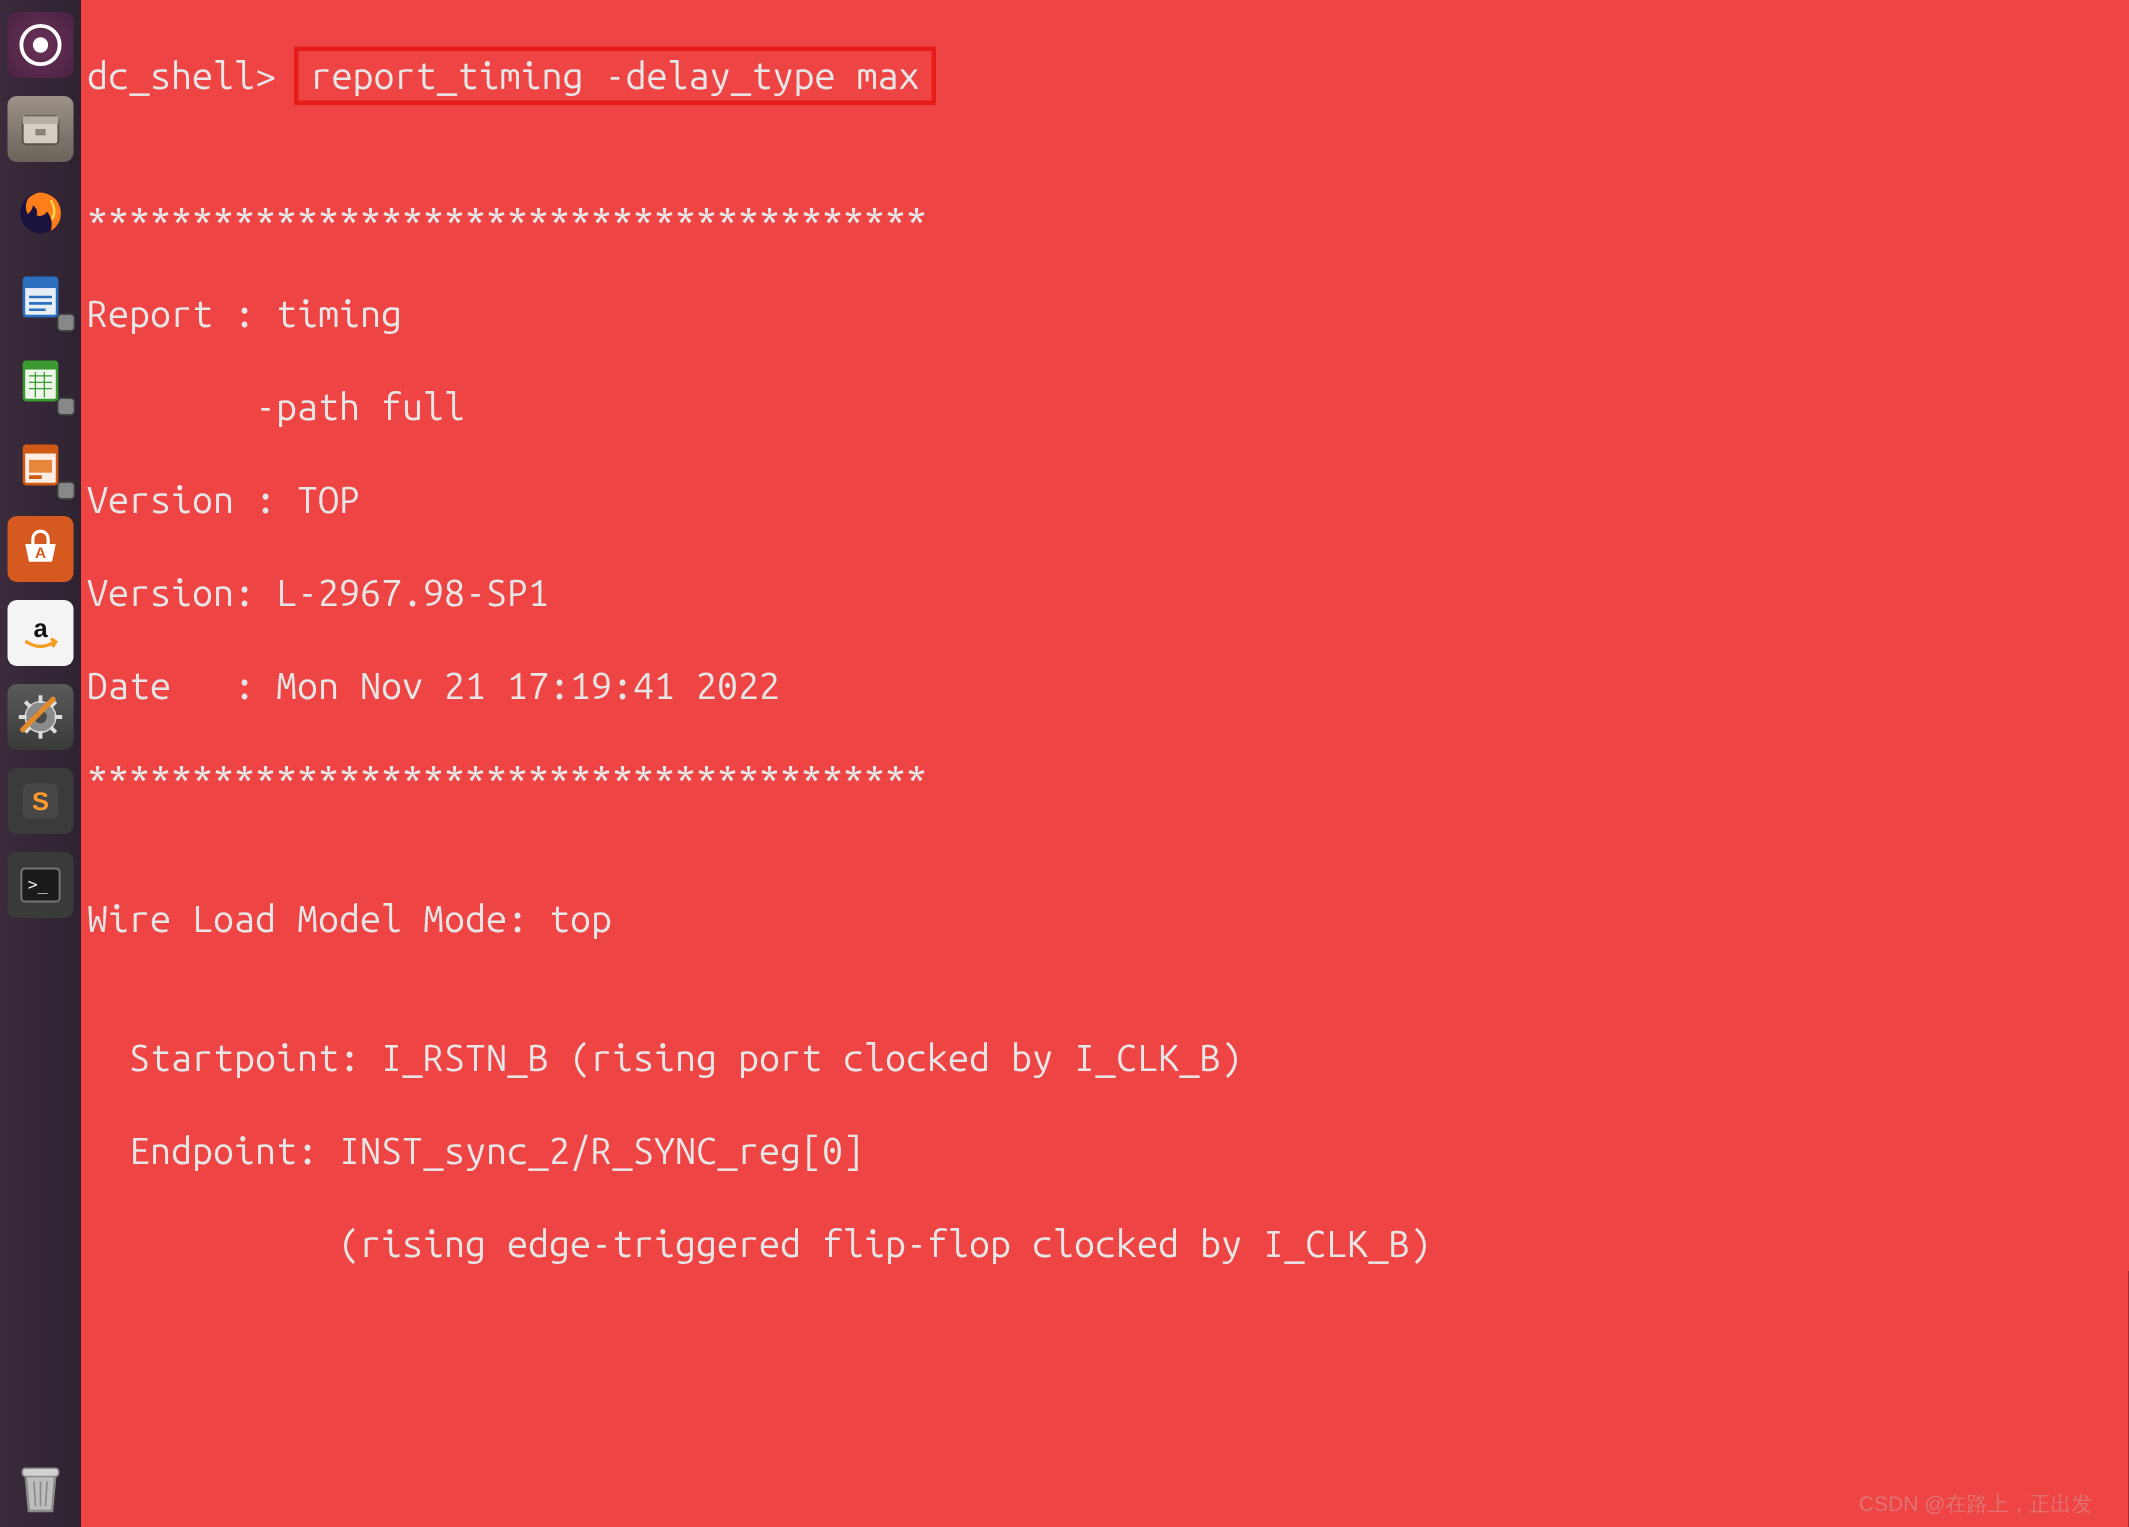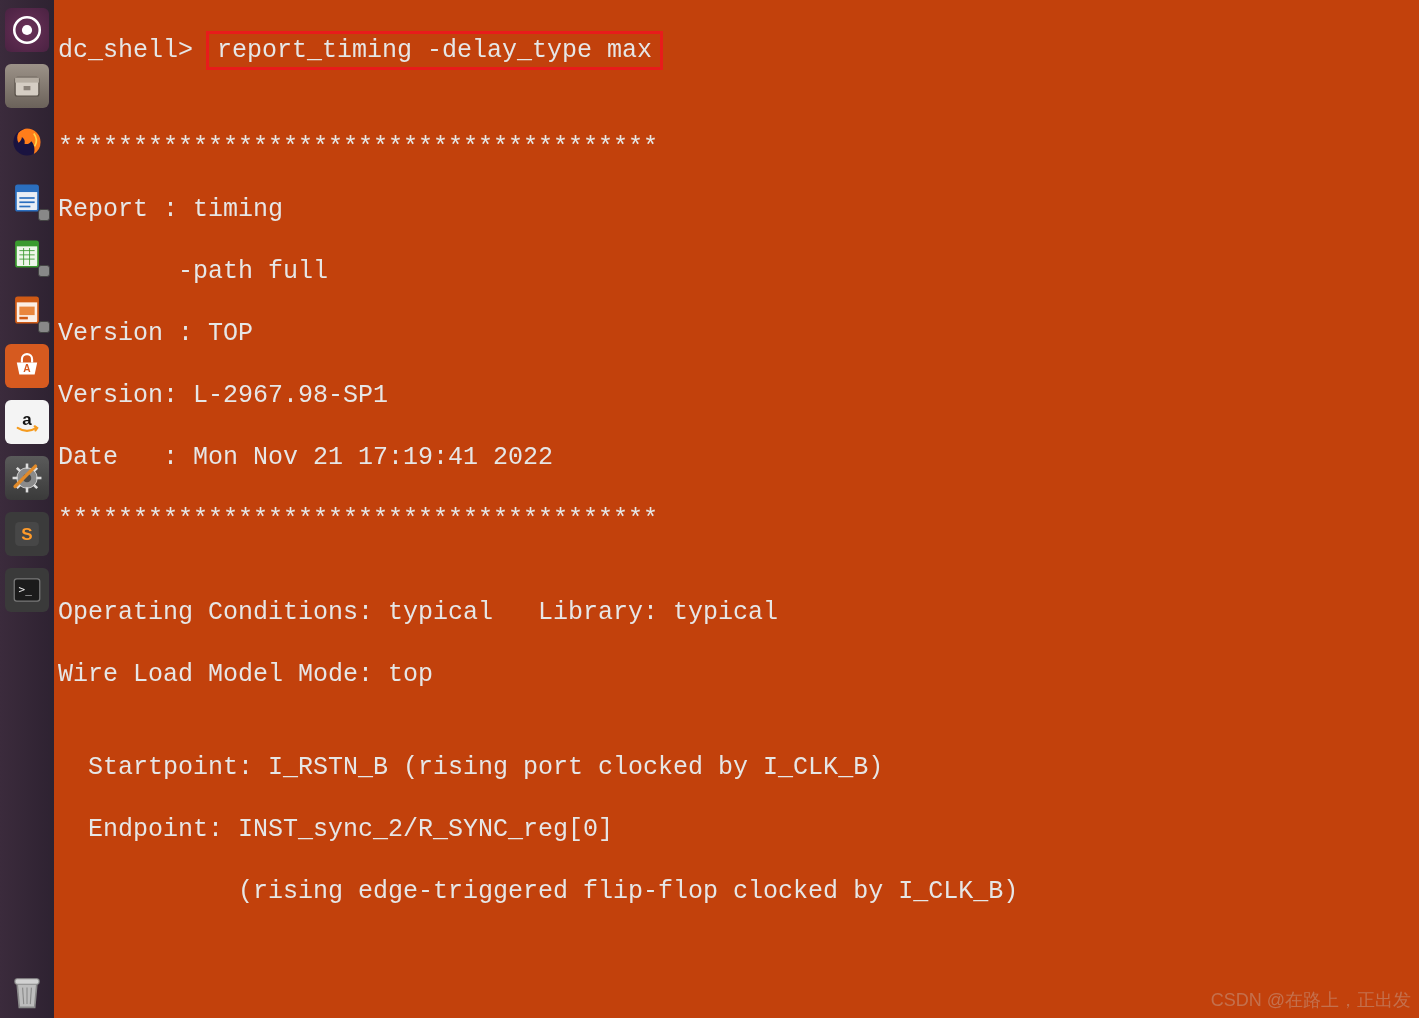--- a/index.html
+++ b/index.html
@@ -39,42 +39,41 @@
     position:absolute;
     bottom: 4px; left: 5px;
     width: 44px; height: 44px;
     display:flex; align-items:center; justify-content:center;
   }
 
   .terminal {
     position: absolute;
     left: 54px; top: 0;
     right: 0; bottom: 0;
-    background: #c2410c;
+    background: #ef4444;
     color: #e6e6e6;
     font-size: 25px;
     line-height: 31px;
     padding: 0 0 0 4px;
     white-space: pre;
     letter-spacing: 0px;
-    font-family: Liberation Mono, monospace;
   }
   .terminal .row { display:block; }
   .hl-box {
     display:inline-block;
     border: 3px solid #e81b1b;
     padding: 1px 8px 1px 8px;
     margin-left: -2px;
   }
 
   .watermark {
     position:absolute;
-    right: 8px; bottom: 6px;
+    right: 24px; bottom: 6px;
     font-family: sans-serif;
-    font-size: 18px;
+    font-size: 14px;
     color: rgba(200,200,200,0.35);
     z-index: 5;
     text-align: right;
   }
 </style>
 </head>
 <body>
 
 <div class="launcher">
 
@@ -198,21 +197,20 @@
 <span class="row"><span>dc_shell&gt; </span><span class="hl-box"><span>report_timing -delay_type max</span></span></span>
 <span class="row"></span>
 <span class="row">****************************************</span>
 <span class="row">Report : timing</span>
 <span class="row">        -path full</span>
 <span class="row">Version : TOP</span>
 <span class="row">Version: L-2967.98-SP1</span>
 <span class="row">Date   : Mon Nov 21 17:19:41 2022</span>
 <span class="row">****************************************</span>
 <span class="row"></span>
-<span class="row">Operating Conditions: typical   Library: typical</span>
 <span class="row">Wire Load Model Mode: top</span>
 <span class="row"></span>
 <span class="row">  Startpoint: I_RSTN_B (rising port clocked by I_CLK_B)</span>
 <span class="row">  Endpoint: INST_sync_2/R_SYNC_reg[0]</span>
 <span class="row">            (rising edge-triggered flip-flop clocked by I_CLK_B)</span>
 
 
 <span class="row"></span>
 
 

